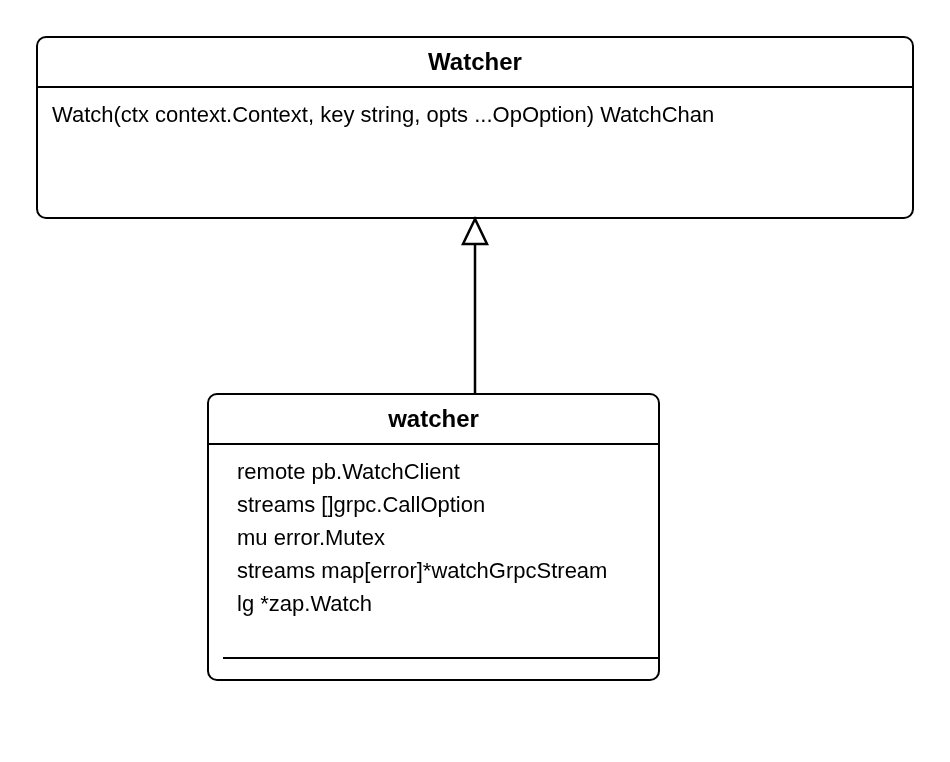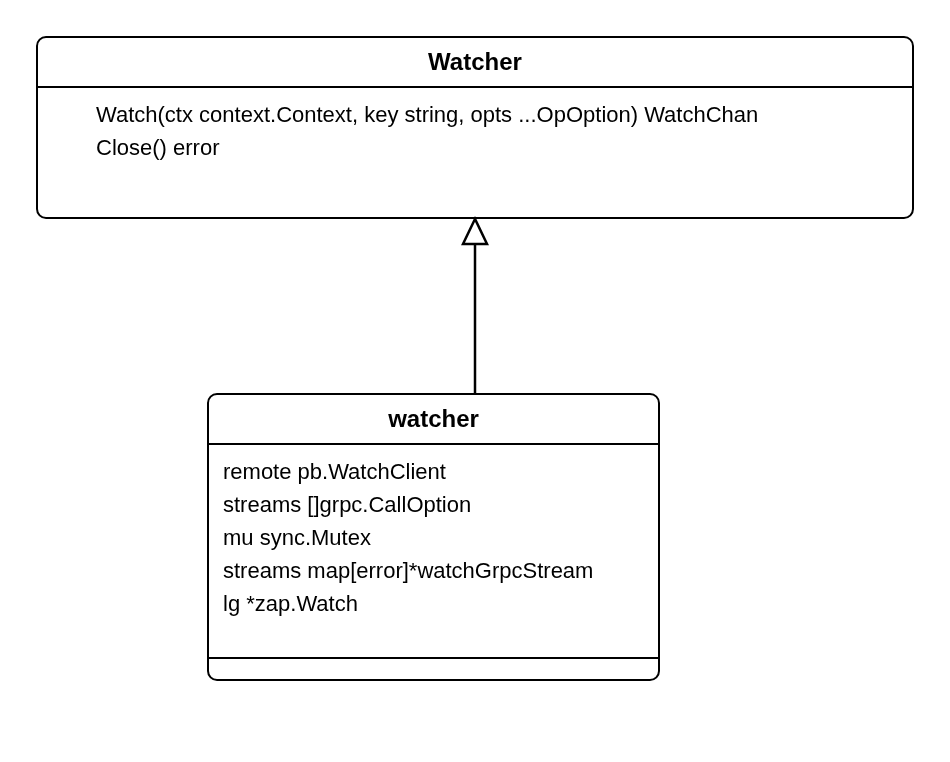--- a/index.html
+++ b/index.html
@@ -33,47 +33,45 @@
     font-size: 24px;
   }
   .class-body {
     padding: 10px 14px 12px 14px;
     font-size: 22px;
     line-height: 1.5;
     border-bottom: 2px solid #000;
   }
   .class-body.last {
     border-bottom: none;
-    margin-left: 44px;
   }
   .row { white-space: nowrap; }
   svg.connector {
     position: absolute;
     overflow: visible;
   }
 </style>
 </head>
 <body>
 
 <div class="canvas">
 
   <div class="class-box" style="left:36px; top:36px; width:878px; height:183px;">
     <div class="class-title">Watcher</div>
     <div class="class-body last">
       <div class="row">Watch(ctx context.Context, key string, opts ...OpOption) WatchChan</div>
-      <div class="row">Close() error</div>
     </div>
   </div>
 
   <div class="class-box" style="left:207px; top:393px; width:453px; height:288px;">
     <div class="class-title">watcher</div>
-    <div class="class-body" style="min-height:190px;">
+    <div class="class-body" style="min-height:190px;margin-left:14px;">
       <div class="row">remote   pb.WatchClient</div>
       <div class="row">streams []grpc.CallOption</div>
-      <div class="row">mu sync.Mutex</div>
+      <div class="row">mu error.Mutex</div>
       <div class="row">streams map[error]*watchGrpcStream</div>
       <div class="row">lg      *zap.Watch</div>
     </div>
     <div class="class-body last" style="height:0;padding:0;"></div>
   </div>
 
   <svg class="connector" style="left:0; top:0;" width="950" height="762">
 
     <line x1="475" y1="393" x2="475" y2="244" stroke="#000" stroke-width="2.5"></line>
 

